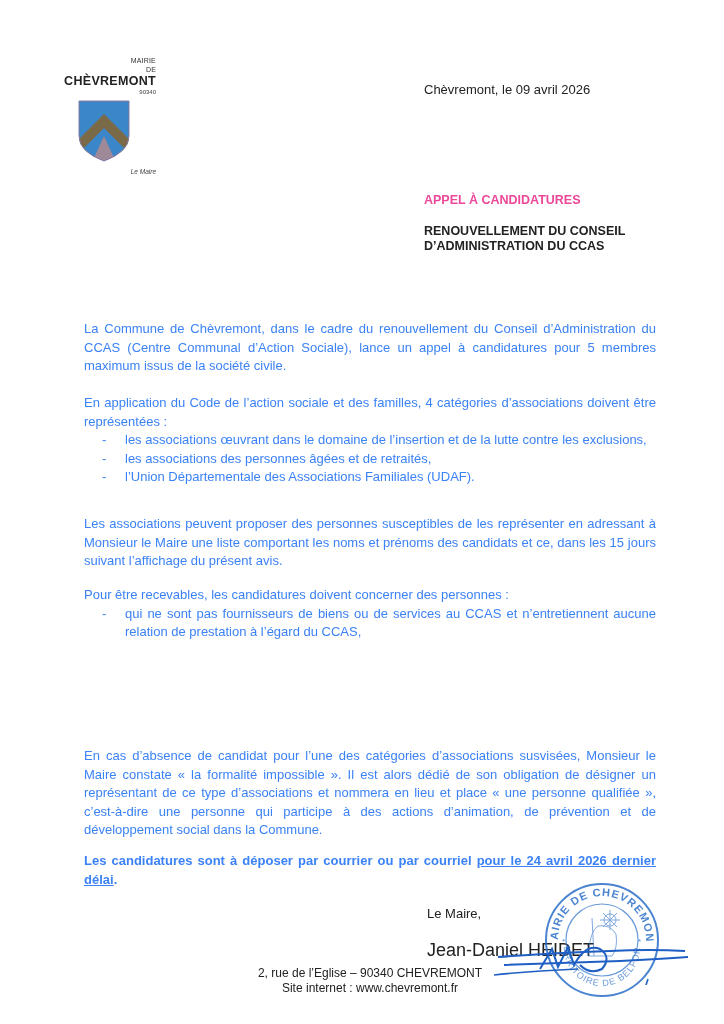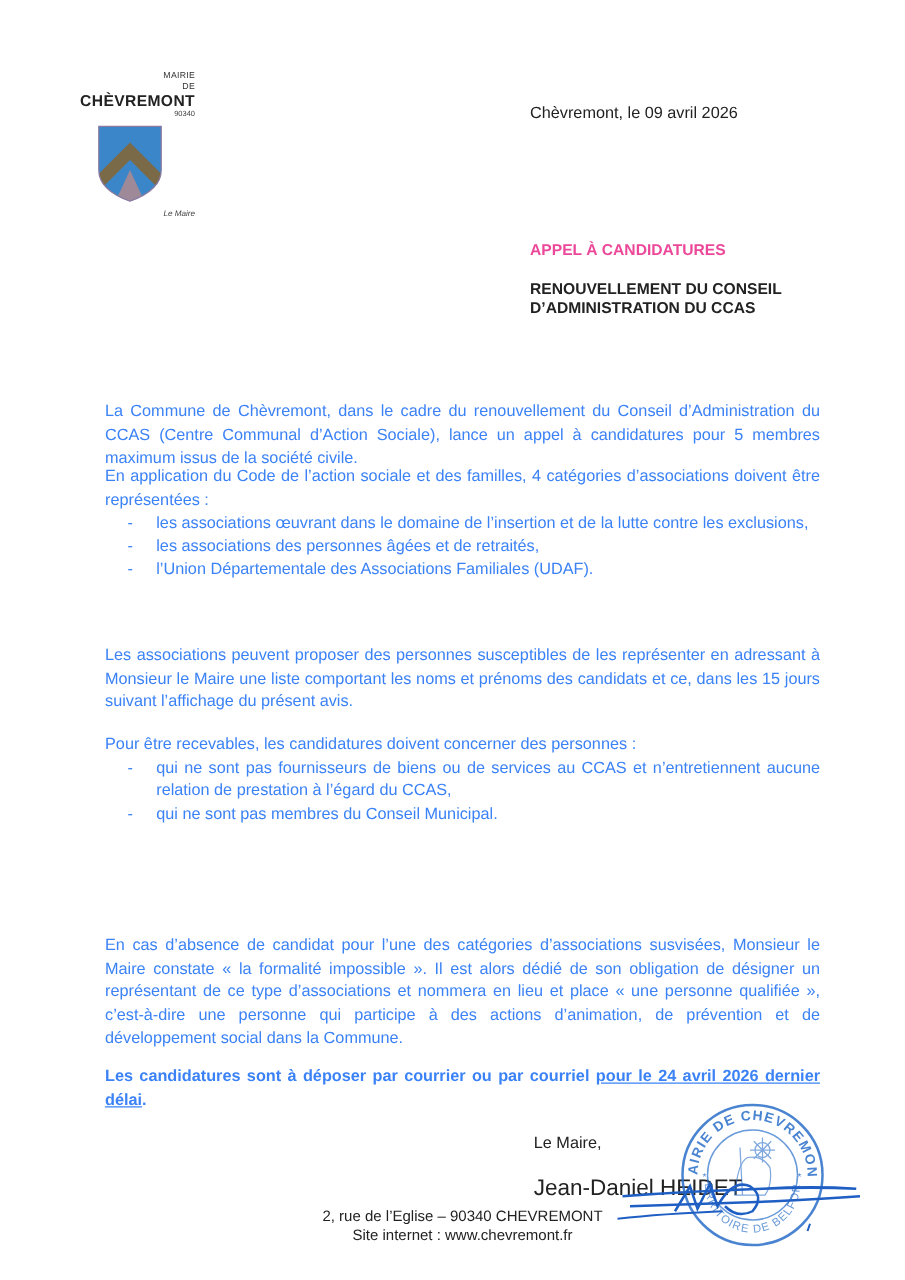--- a/index.html
+++ b/index.html
@@ -18,21 +18,21 @@
   .title-1 { position: absolute; left: 424px; top: 193px; font-size: 12.5px; font-weight: bold; color: #ec4899; }
   .title-2 { position: absolute; left: 424px; top: 224px; font-size: 12.5px; font-weight: bold; line-height: 15px; color: #222; width: 260px; }
 
   .body-text { position: absolute; left: 84px; width: 572px; font-size: 13px; line-height: 18.5px; color: #3b82f6; text-align: justify; }
   .body-text p { margin: 0; }
   ul.dash { list-style: none; margin: 0; padding: 0; }
   ul.dash li { position: relative; padding-left: 41px; }
   ul.dash li::before { content: "-"; position: absolute; left: 18px; top: 0; }
 
   .p1 { top: 320px; }
-  .p2 { top: 372px; }
+  .p2 { top: 394px; }
   .p3 { top: 515px; }
   .p4 { top: 586px; }
   .p5 { top: 747px; }
   .p6 { top: 852px; font-weight: bold; }
   .p6 .u { text-decoration: underline; }
 
   .sign-title { position: absolute; left: 427px; top: 906px; font-size: 13px; }
   .sign-name { position: absolute; left: 427px; top: 940px; font-size: 18px; }
 
   .footer { position: absolute; left: 180px; top: 966px; width: 380px; text-align: center; font-size: 12px; line-height: 15px; color: #222; }
@@ -82,21 +82,20 @@
 </div>
 
 <div class="body-text p3">
   <p>Les associations peuvent proposer des personnes susceptibles de les représenter en adressant à Monsieur le Maire une liste comportant les noms et prénoms des candidats et ce, dans les 15 jours suivant l’affichage du présent avis.</p>
 </div>
 
 <div class="body-text p4">
   <p>Pour être recevables, les candidatures doivent concerner des personnes :</p>
   <ul class="dash">
     <li>qui ne sont pas fournisseurs de biens ou de services au CCAS et n’entretiennent aucune relation de prestation à l’égard du CCAS,</li>
-    <li>qui ne sont pas membres du Conseil Municipal.</li>
   </ul>
 </div>
 
 <div class="body-text p5">
   <p>En cas d’absence de candidat pour l’une des catégories d’associations susvisées, Monsieur le Maire constate « la formalité impossible ». Il est alors dédié de son obligation de désigner un représentant de ce type d’associations et nommera en lieu et place « une personne qualifiée », c’est-à-dire une personne qui participe à des actions d’animation, de prévention et de développement social dans la Commune.</p>
 </div>
 
 <div class="body-text p6">
   <p><span>Les candidatures sont à déposer par courrier ou par courriel </span><span class="u">pour le 24 avril 2026 dernier délai</span><span>.</span></p>
 </div>

